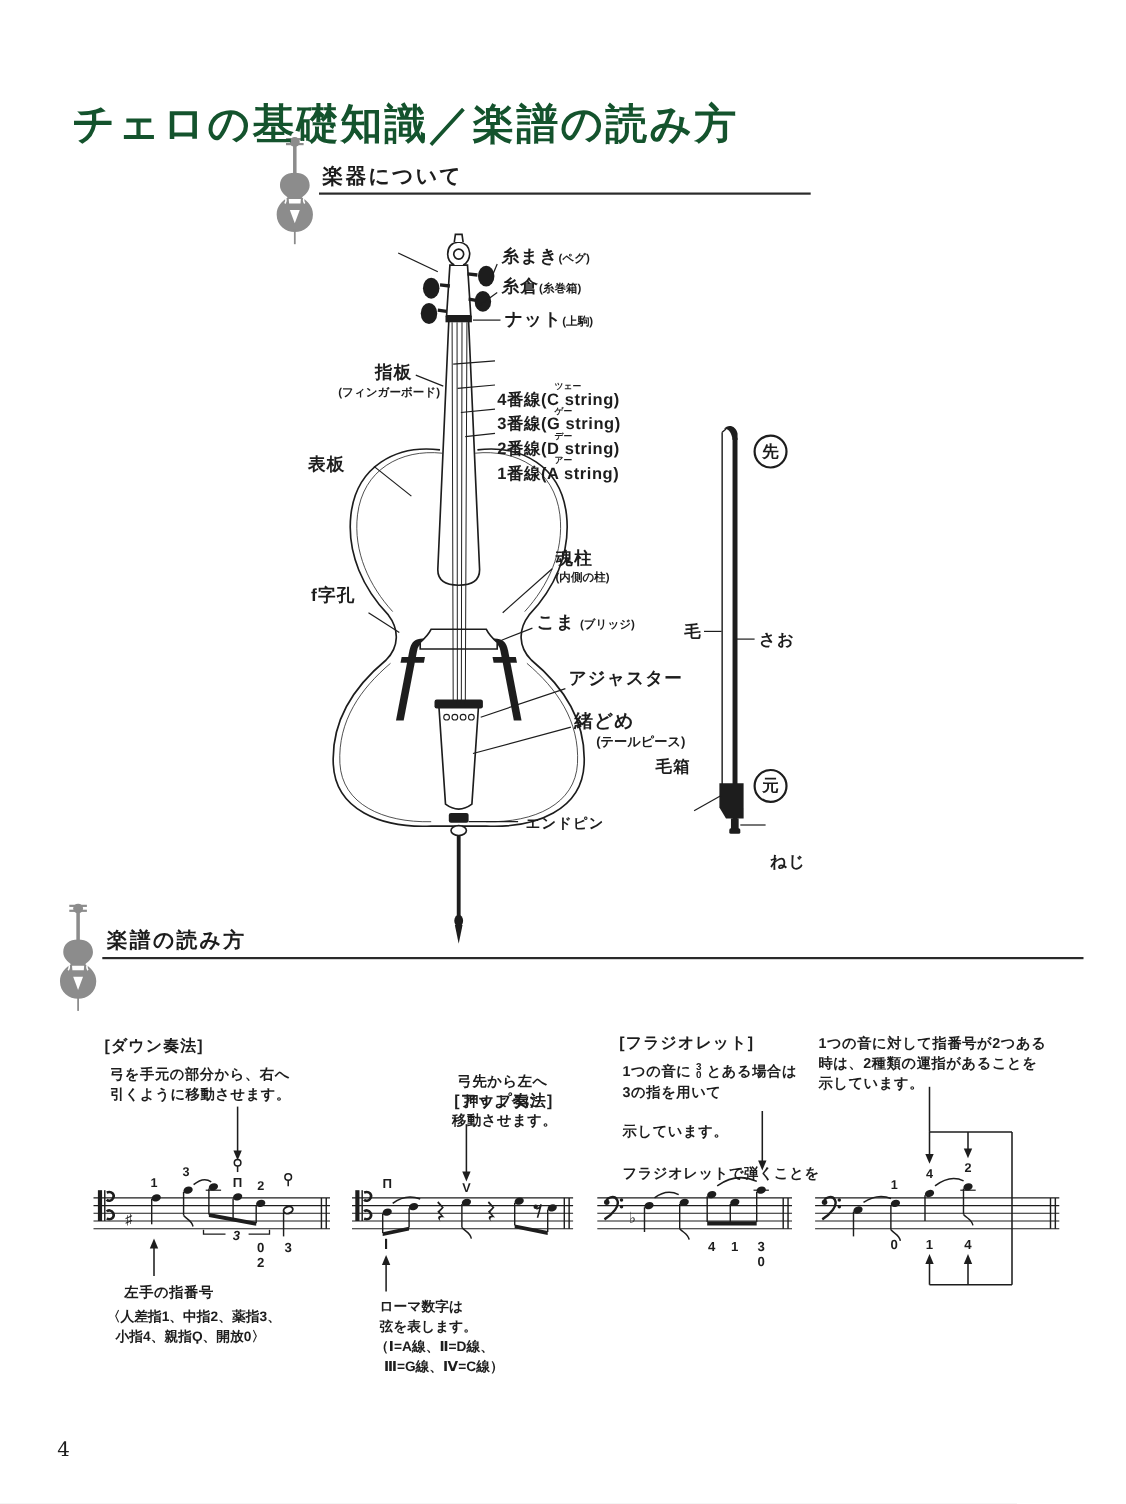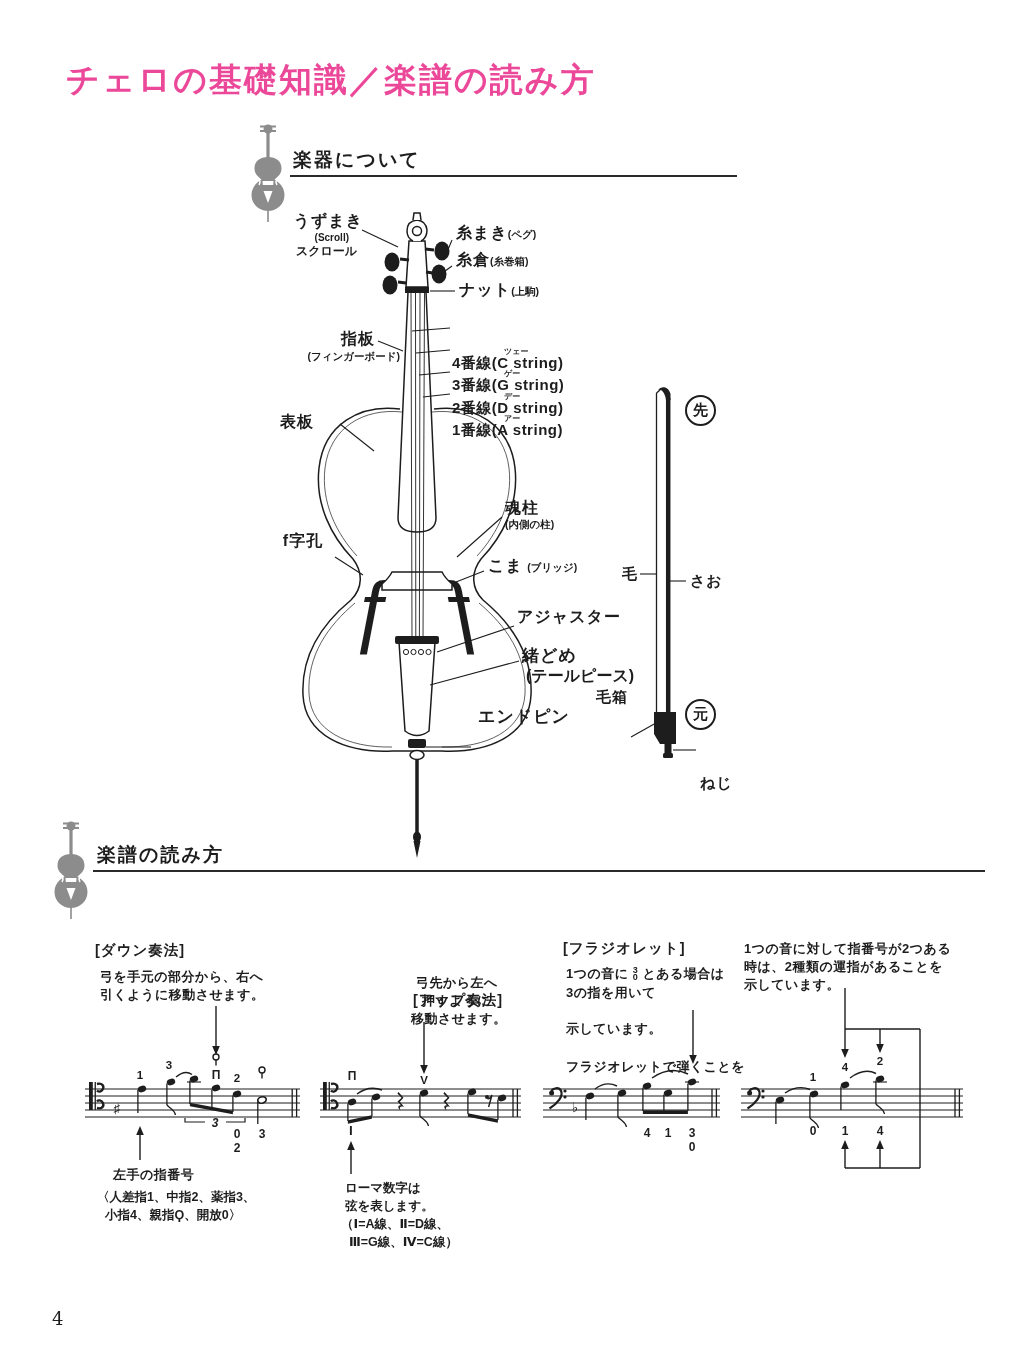--- a/index.html
+++ b/index.html
@@ -1,19 +1,19 @@
 <!DOCTYPE html>
 <html><head>
 <meta charset="utf-8">
 <style>
   html,body{margin:0;padding:0;background:#e8e8e8;}
   #page{position:relative;width:1024px;height:1367px;background:#ffffff;margin:0 auto;
         font-family:"Liberation Sans","DejaVu Sans",sans-serif;color:#1d1d1d;overflow:hidden;}
   .abs{position:absolute;white-space:nowrap;}
-  #main-title{font-family:"DejaVu Serif","Liberation Serif",serif;font-size:33px;font-weight:600;letter-spacing:2px;color:#ec4899;}
+  #main-title{font-family:"DejaVu Serif","Liberation Serif",serif;font-size:38px;font-weight:600;letter-spacing:2px;color:#14532d;margin-top:29px;}
   .sec-head{font-size:19px;font-weight:bold;letter-spacing:2px;}
   .rule{position:absolute;height:2px;background:#2a2a2a;}
   .lbl{font-size:15px;font-weight:bold;letter-spacing:1px;}
   .lbl-lg{font-size:16px;font-weight:bold;letter-spacing:1px;}
   .sub{font-size:10.5px;font-weight:bold;}
   .subsm{font-size:10px;font-weight:bold;}
   .kana{position:absolute;font-size:8px;font-weight:bold;letter-spacing:0;}
   .slabel{font-size:15px;font-weight:bold;letter-spacing:0.5px;margin-top:36px;}
   .circ{position:absolute;width:27px;height:27px;border:2px solid #1d1d1d;border-radius:50%;
         display:flex;align-items:center;justify-content:center;font-size:15px;font-weight:bold;}
@@ -364,25 +364,20 @@
       <rect x="20.2" y="88" width="1.6" height="13"></rect>
       <path d="M12 58 q2 3 0 6 M30 58 q-2 3 0 6" stroke="#fff" stroke-width="1.4" fill="none"></path>
     </g>
   </svg>
 
   <div id="main-title" class="abs" style="left:66px;top:58px;">チェロの基礎知識／楽譜の読み方</div>
 
   <div class="abs sec-head" style="left:293px;top:147px;">楽器について</div>
   <div class="rule" style="left:290px;top:175px;width:447px;"></div>
 
-  <div class="abs" style="left:225px;top:211px;width:138px;text-align:right;">
-    <div class="lbl-lg">うずまき</div>
-    <div class="subsm" style="padding-right:14px;">(Scroll)</div>
-    <div class="sub" style="font-size:12px;padding-right:6px;">スクロール</div>
-  </div>
   <div class="abs" style="left:456px;top:223px;"><span class="lbl-lg">糸まき</span><span class="sub">(ペグ)</span></div>
   <div class="abs" style="left:456px;top:250px;"><span class="lbl-lg">糸倉</span><span class="sub">(糸巻箱)</span></div>
   <div class="abs" style="left:459px;top:280px;"><span class="lbl-lg">ナット</span><span class="sub">(上駒)</span></div>
 
   <div class="abs slabel" style="left:452px;top:318px;">
     <span class="kana" style="left:52px;top:-8px;">ツェー</span>
     <span>4番線(</span><span>C string)</span>
   </div>
   <div class="abs slabel" style="left:452px;top:340px;">
     <span class="kana" style="left:52px;top:-8px;">ゲー</span>
@@ -400,22 +395,22 @@
   <div class="abs lbl-lg" style="left:295px;top:329px;width:80px;text-align:right;">指板</div>
   <div class="abs sub" style="left:260px;top:350px;width:140px;text-align:right;">(フィンガーボード)</div>
   <div class="abs lbl-lg" style="left:280px;top:412px;width:60px;">表板</div>
   <div class="abs lbl-lg" style="left:272px;top:531px;width:62px;text-align:center;">f字孔</div>
 
   <div class="abs lbl-lg" style="left:505px;top:498px;">魂柱</div>
   <div class="abs sub" style="left:505px;top:518px;">(内側の柱)</div>
   <div class="abs" style="left:488px;top:556px;"><span class="lbl-lg">こま</span> <span class="sub">(ブリッジ)</span></div>
   <div class="abs lbl-lg" style="left:517px;top:607px;">アジャスター</div>
   <div class="abs lbl-lg" style="left:522px;top:644px;font-size:17px;">緒どめ</div>
-  <div class="abs sub" style="left:526px;top:666px;font-size:16px;">(テールピース)</div>
-  <div class="abs lbl-lg" style="left:478px;top:705px;font-size:17px;">エンドピン</div>
+  <div class="abs sub" style="left:542px;top:666px;font-size:12px;">(テールピース)</div>
+  <div class="abs lbl-lg" style="left:478px;top:740px;font-size:13px;">エンドピン</div>
 
   <div class="circ" style="left:685px;top:395px;">先</div>
   <div class="circ" style="left:685px;top:699px;">元</div>
   <div class="abs lbl" style="left:622px;top:565px;">毛</div>
   <div class="abs lbl" style="left:690px;top:572px;">さお</div>
   <div class="abs lbl" style="left:596px;top:688px;">毛箱</div>
   <div class="abs lbl" style="left:700px;top:741px;margin-top:33px;">ねじ</div>
 
   <div class="abs sec-head" style="left:97px;top:842px;">楽譜の読み方</div>
   <div class="rule" style="left:93px;top:870px;width:892px;"></div>

